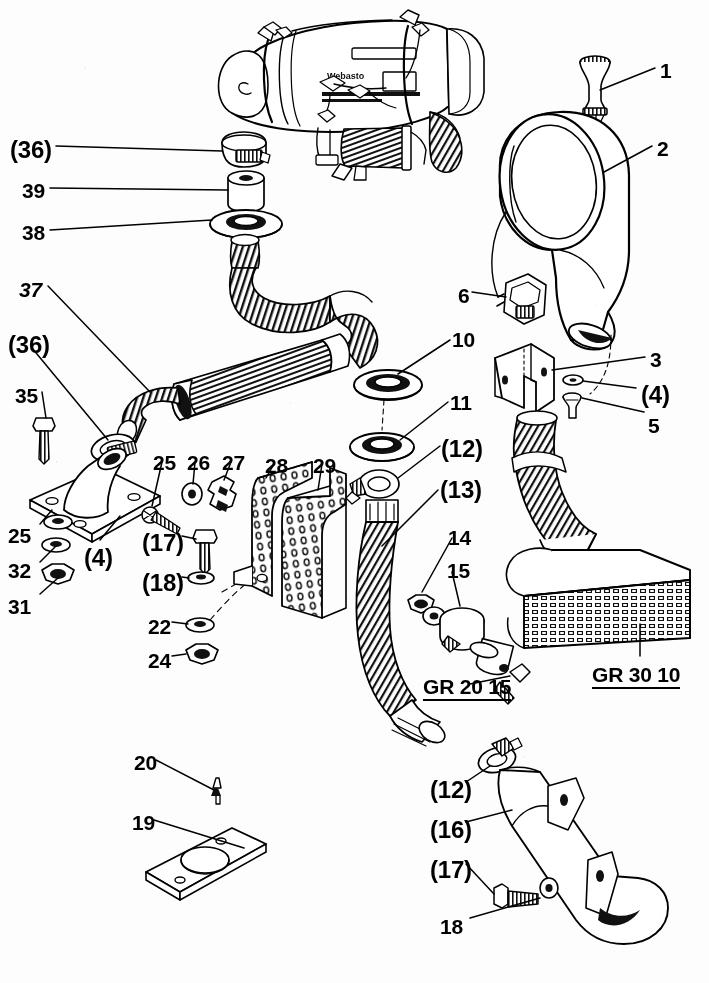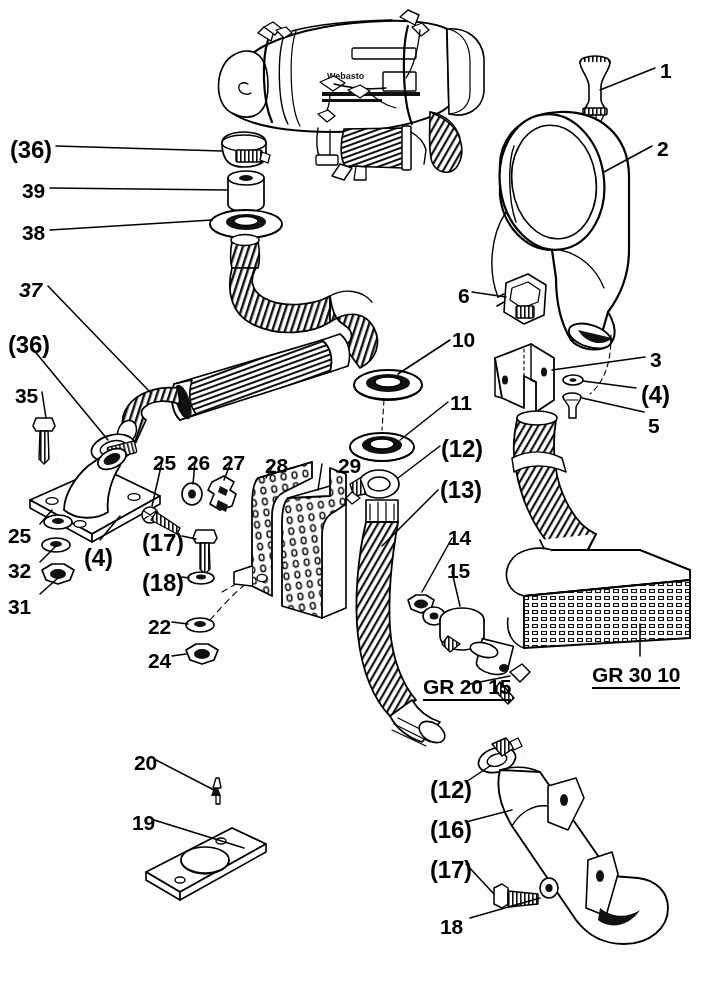--- a/index.html
+++ b/index.html
@@ -499,21 +499,21 @@
       <div class="lbl paren" style="left: 8px; top: 333px;">(36)</div>
       <div class="lbl num" style="left: 15px; top: 385px;">35</div>
       <div class="lbl num" style="left: 8px; top: 525px;">25</div>
       <div class="lbl num" style="left: 8px; top: 560px;">32</div>
       <div class="lbl num" style="left: 8px; top: 596px;">31</div>
       <div class="lbl paren" style="left: 84px; top: 546px;">(4)</div>
       <div class="lbl num" style="left: 153px; top: 452px;">25</div>
       <div class="lbl num" style="left: 187px; top: 452px;">26</div>
       <div class="lbl num" style="left: 222px; top: 452px;">27</div>
       <div class="lbl num" style="left: 265px; top: 455px;">28</div>
-      <div class="lbl num" style="left: 313px; top: 455px; padding-left: 25px;">29</div>
+      <div class="lbl num" style="left: 313px; top: 455px;">29</div>
       <div class="lbl paren" style="left: 142px; top: 531px;">(17)</div>
       <div class="lbl paren" style="left: 142px; top: 571px;">(18)</div>
       <div class="lbl num" style="left: 148px; top: 616px;">22</div>
       <div class="lbl num" style="left: 148px; top: 650px;">24</div>
       <div class="lbl num" style="left: 452px; top: 329px;">10</div>
       <div class="lbl num" style="left: 450px; top: 392px;">11</div>
       <div class="lbl paren" style="left: 441px; top: 437px;">(12)</div>
       <div class="lbl paren" style="left: 440px; top: 478px;">(13)</div>
       <div class="lbl num" style="left: 448px; top: 527px;">14</div>
       <div class="lbl num" style="left: 447px; top: 560px;">15</div>

